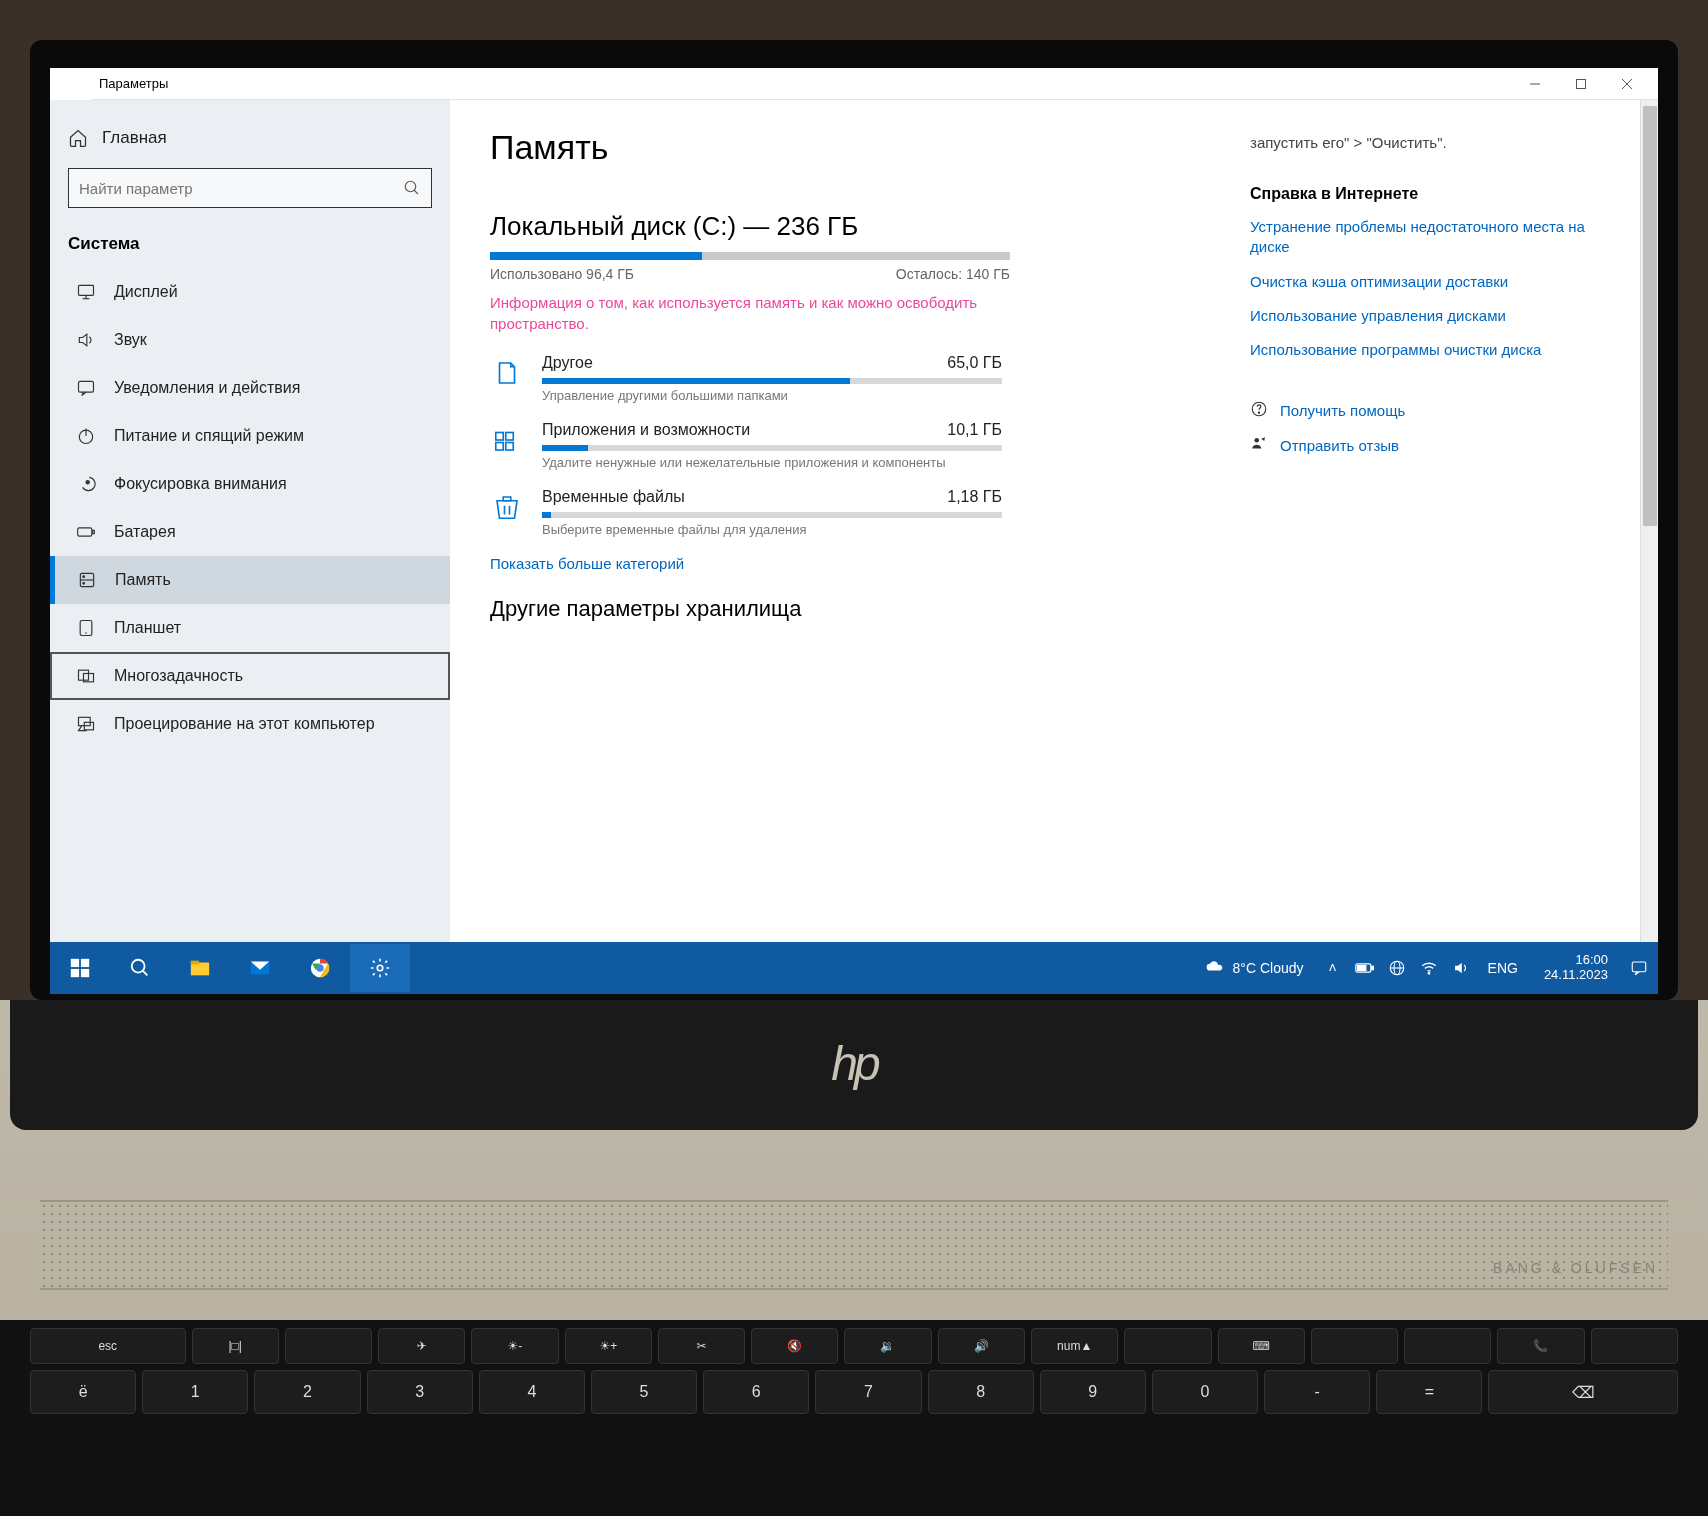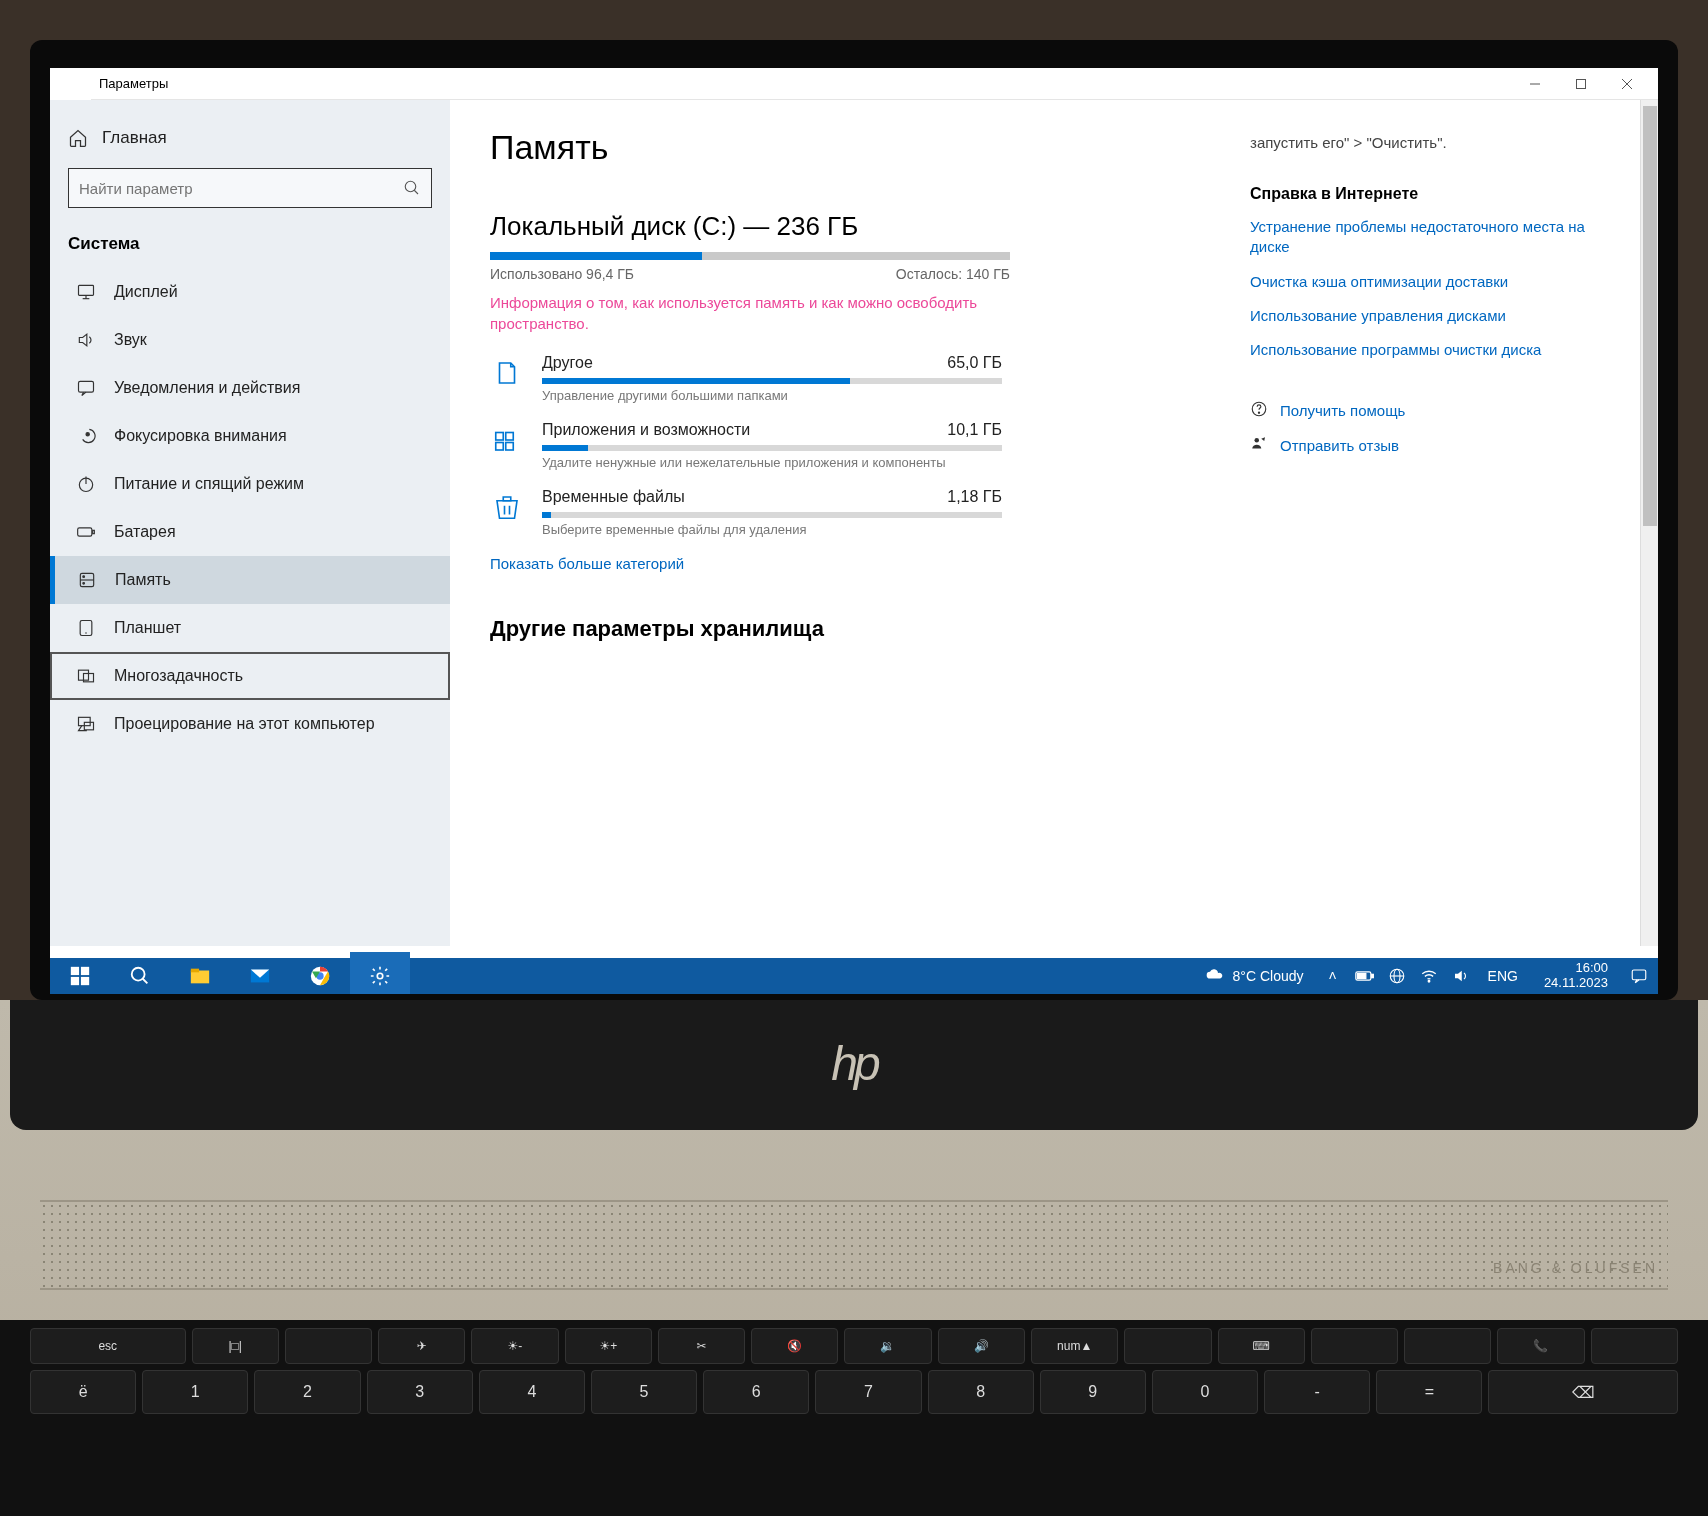--- a/index.html
+++ b/index.html
@@ -182,22 +182,22 @@
   .cat-sub { font-size: 13px; color: #777; }
   .link-text {
     color: #0067c0;
     font-size: 15px;
     cursor: pointer;
     display: block;
     margin-bottom: 22px;
   }
   .sub-heading {
     font-size: 22px;
-    font-weight: 700;
-    margin: 44px 0 20px 0;
+    font-weight: 400;
+    margin: 24px 0 20px 0;
   }
   
   .right-col {
     width: 340px;
     margin-left: 60px;
     padding-top: 6px;
   }
   .crumb-hint {
     font-size: 15px;
     color: #444;
@@ -239,21 +239,21 @@
   .vscroll .thumb {
     position: absolute;
     left: 2px; width: 14px;
     background: #c0c0c0;
   }
   
   .taskbar {
     position: absolute;
     left: 0; bottom: 0;
     width: 100%;
-    height: 36px;
+    height: 52px;
     background: #0f5aa0;
     display: flex;
     align-items: center;
     color: #fff;
     font-size: 14px;
   }
   .tb-icon {
     width: 60px;
     height: 48px;
     display: flex;
@@ -403,31 +403,31 @@
             </div>
             <div class="nav-item">
               <svg width="20" height="20" viewBox="0 0 24 24" fill="none" stroke="#333" stroke-width="1.4">
                 <rect x="3" y="4" width="18" height="13" rx="2"></rect>
                 <path d="M9 17l-2 4 5-4"></path>
               </svg>
               <span>Уведомления и действия</span>
             </div>
             <div class="nav-item">
               <svg width="20" height="20" viewBox="0 0 24 24" fill="none" stroke="#333" stroke-width="1.4">
+                <circle cx="12" cy="13" r="8"></circle>
+                <line x1="12" y1="3" x2="12" y2="12"></line>
+              </svg>
+              <span>Питание и спящий режим</span>
+            </div>
+            <div class="nav-item">
+              <svg width="20" height="20" viewBox="0 0 24 24" fill="none" stroke="#333" stroke-width="1.4">
                 <path d="M16 4a8 8 0 11-8 12"></path>
                 <circle cx="14" cy="10" r="2" fill="#333"></circle>
               </svg>
               <span>Фокусировка внимания</span>
-            </div>
-            <div class="nav-item">
-              <svg width="20" height="20" viewBox="0 0 24 24" fill="none" stroke="#333" stroke-width="1.4">
-                <circle cx="12" cy="13" r="8"></circle>
-                <line x1="12" y1="3" x2="12" y2="12"></line>
-              </svg>
-              <span>Питание и спящий режим</span>
             </div>
             <div class="nav-item">
               <svg width="20" height="20" viewBox="0 0 24 24" fill="none" stroke="#333" stroke-width="1.4">
                 <rect x="2" y="7" width="17" height="10" rx="2"></rect>
                 <rect x="20" y="10" width="2" height="4"></rect>
               </svg>
               <span>Батарея</span>
             </div>
             <div class="nav-item selected">
               <svg width="20" height="20" viewBox="0 0 24 24" fill="none" stroke="#333" stroke-width="1.4">

